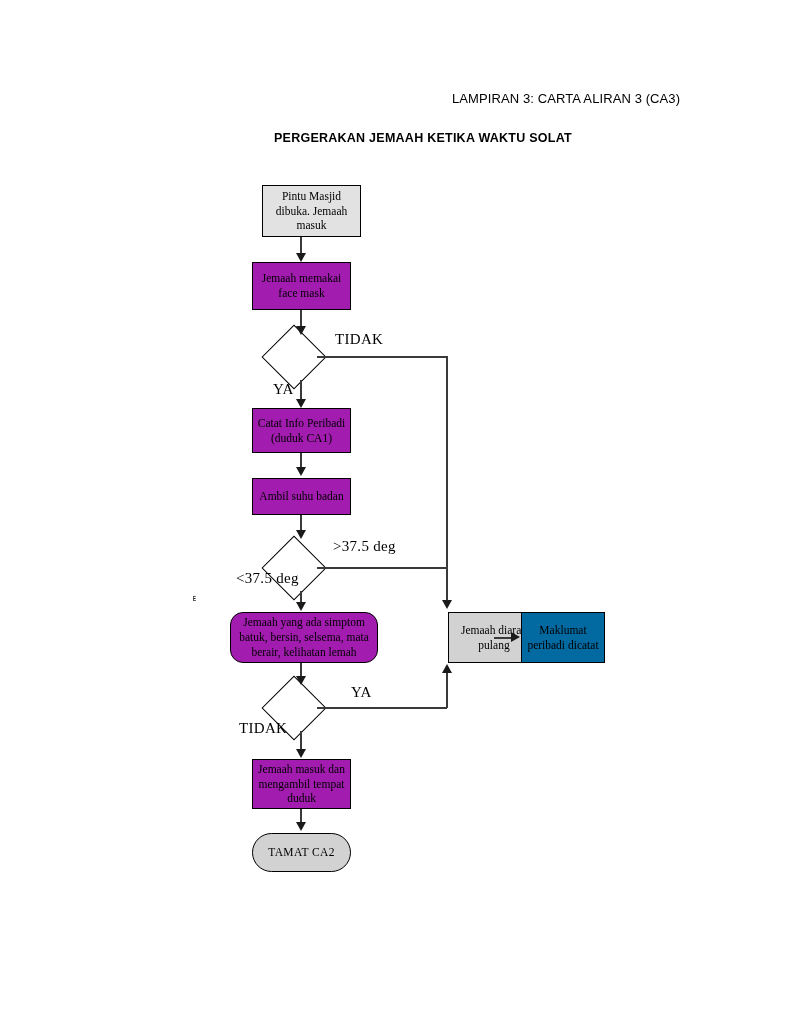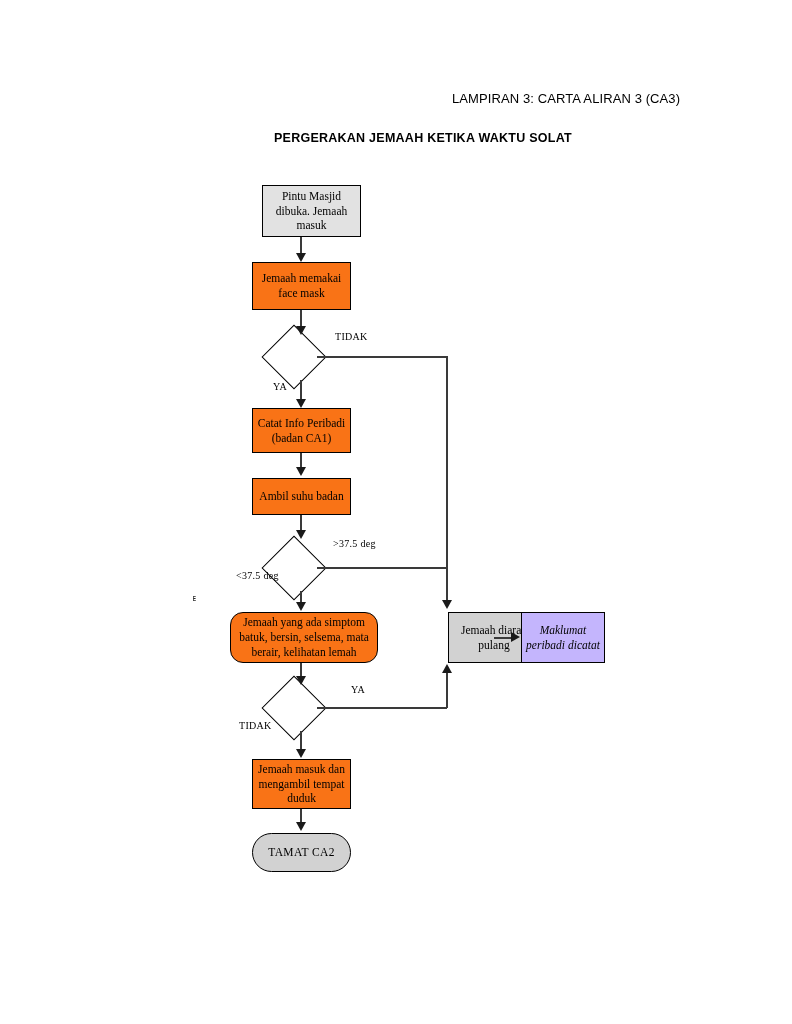--- a/index.html
+++ b/index.html
@@ -48,25 +48,25 @@
     box-sizing: border-box;
     border: 1.6px solid #000;
     display: flex;
     align-items: center;
     justify-content: center;
     text-align: center;
     font-family: "Liberation Serif", serif;
     font-size: 11.5px;
     line-height: 1.28;
     padding: 2px 4px;
-    background: #f97316;
+    background: #a21caf;
   }
   .node.fill-light { background: #e2e2e2; }
   .node.fill-mid   { background: #d2d2d2; }
-  .node.fill-dark  { background: #c4b5fd; font-style: italic; }
+  .node.fill-dark  { background: #0369a1; }
   .terminal {
     border-radius: 26px;
     letter-spacing: 0.4px;
   }
   
   .diamond {
     position: absolute;
     box-sizing: border-box;
     border: 1.6px solid #000;
     background: #ffffff;
@@ -95,21 +95,21 @@
   }
   .arrow-right {
     border-top: 5px solid transparent;
     border-bottom: 5px solid transparent;
     border-left: 9px solid #1a1a1a;
   }
   
   .edge-label {
     position: absolute;
     font-family: "Liberation Serif", serif;
-    font-size: 10px;
+    font-size: 15px;
     white-space: nowrap;
     letter-spacing: 0.3px;
   }
   .artifact-mark {
     position: absolute;
     font-family: "Liberation Sans", sans-serif;
     font-size: 7px;
     font-weight: bold;
     color: #2b2b2b;
     transform: scaleX(0.7);
@@ -125,21 +125,21 @@
   <div class="doc-title">PERGERAKAN JEMAAH KETIKA WAKTU SOLAT</div>
 
   <div class="artifact-mark" style="left:192px; top:595px;">E</div>
 
   <div class="node fill-light" style="left:262px; top:185px; width:99px; height:52px;">Pintu Masjid dibuka. Jemaah masuk</div>
 
   <div class="node" style="left:252px; top:262px; width:99px; height:48px;">Jemaah memakai face mask</div>
 
   <div class="diamond" style="left:271px; top:334px; width:46px; height:46px;"></div>
 
-  <div class="node" style="left:252px; top:408px; width:99px; height:45px;">Catat Info Peribadi (badan CA1)</div>
+  <div class="node" style="left:252px; top:408px; width:99px; height:45px;">Catat Info Peribadi (duduk CA1)</div>
 
   <div class="node" style="left:252px; top:478px; width:99px; height:37px;">Ambil suhu badan</div>
 
   <div class="diamond" style="left:271px; top:545px; width:46px; height:46px;"></div>
 
   <div class="node" style="left:230px; top:612px; width:148px; height:51px;border-radius:13px;">Jemaah yang ada simptom batuk, bersin, selsema, mata berair, kelihatan lemah</div>
 
   <div class="diamond" style="left:271px; top:685px; width:46px; height:46px;"></div>
 
   <div class="node" style="left:252px; top:759px; width:99px; height:50px;">Jemaah masuk dan mengambil tempat duduk</div>

